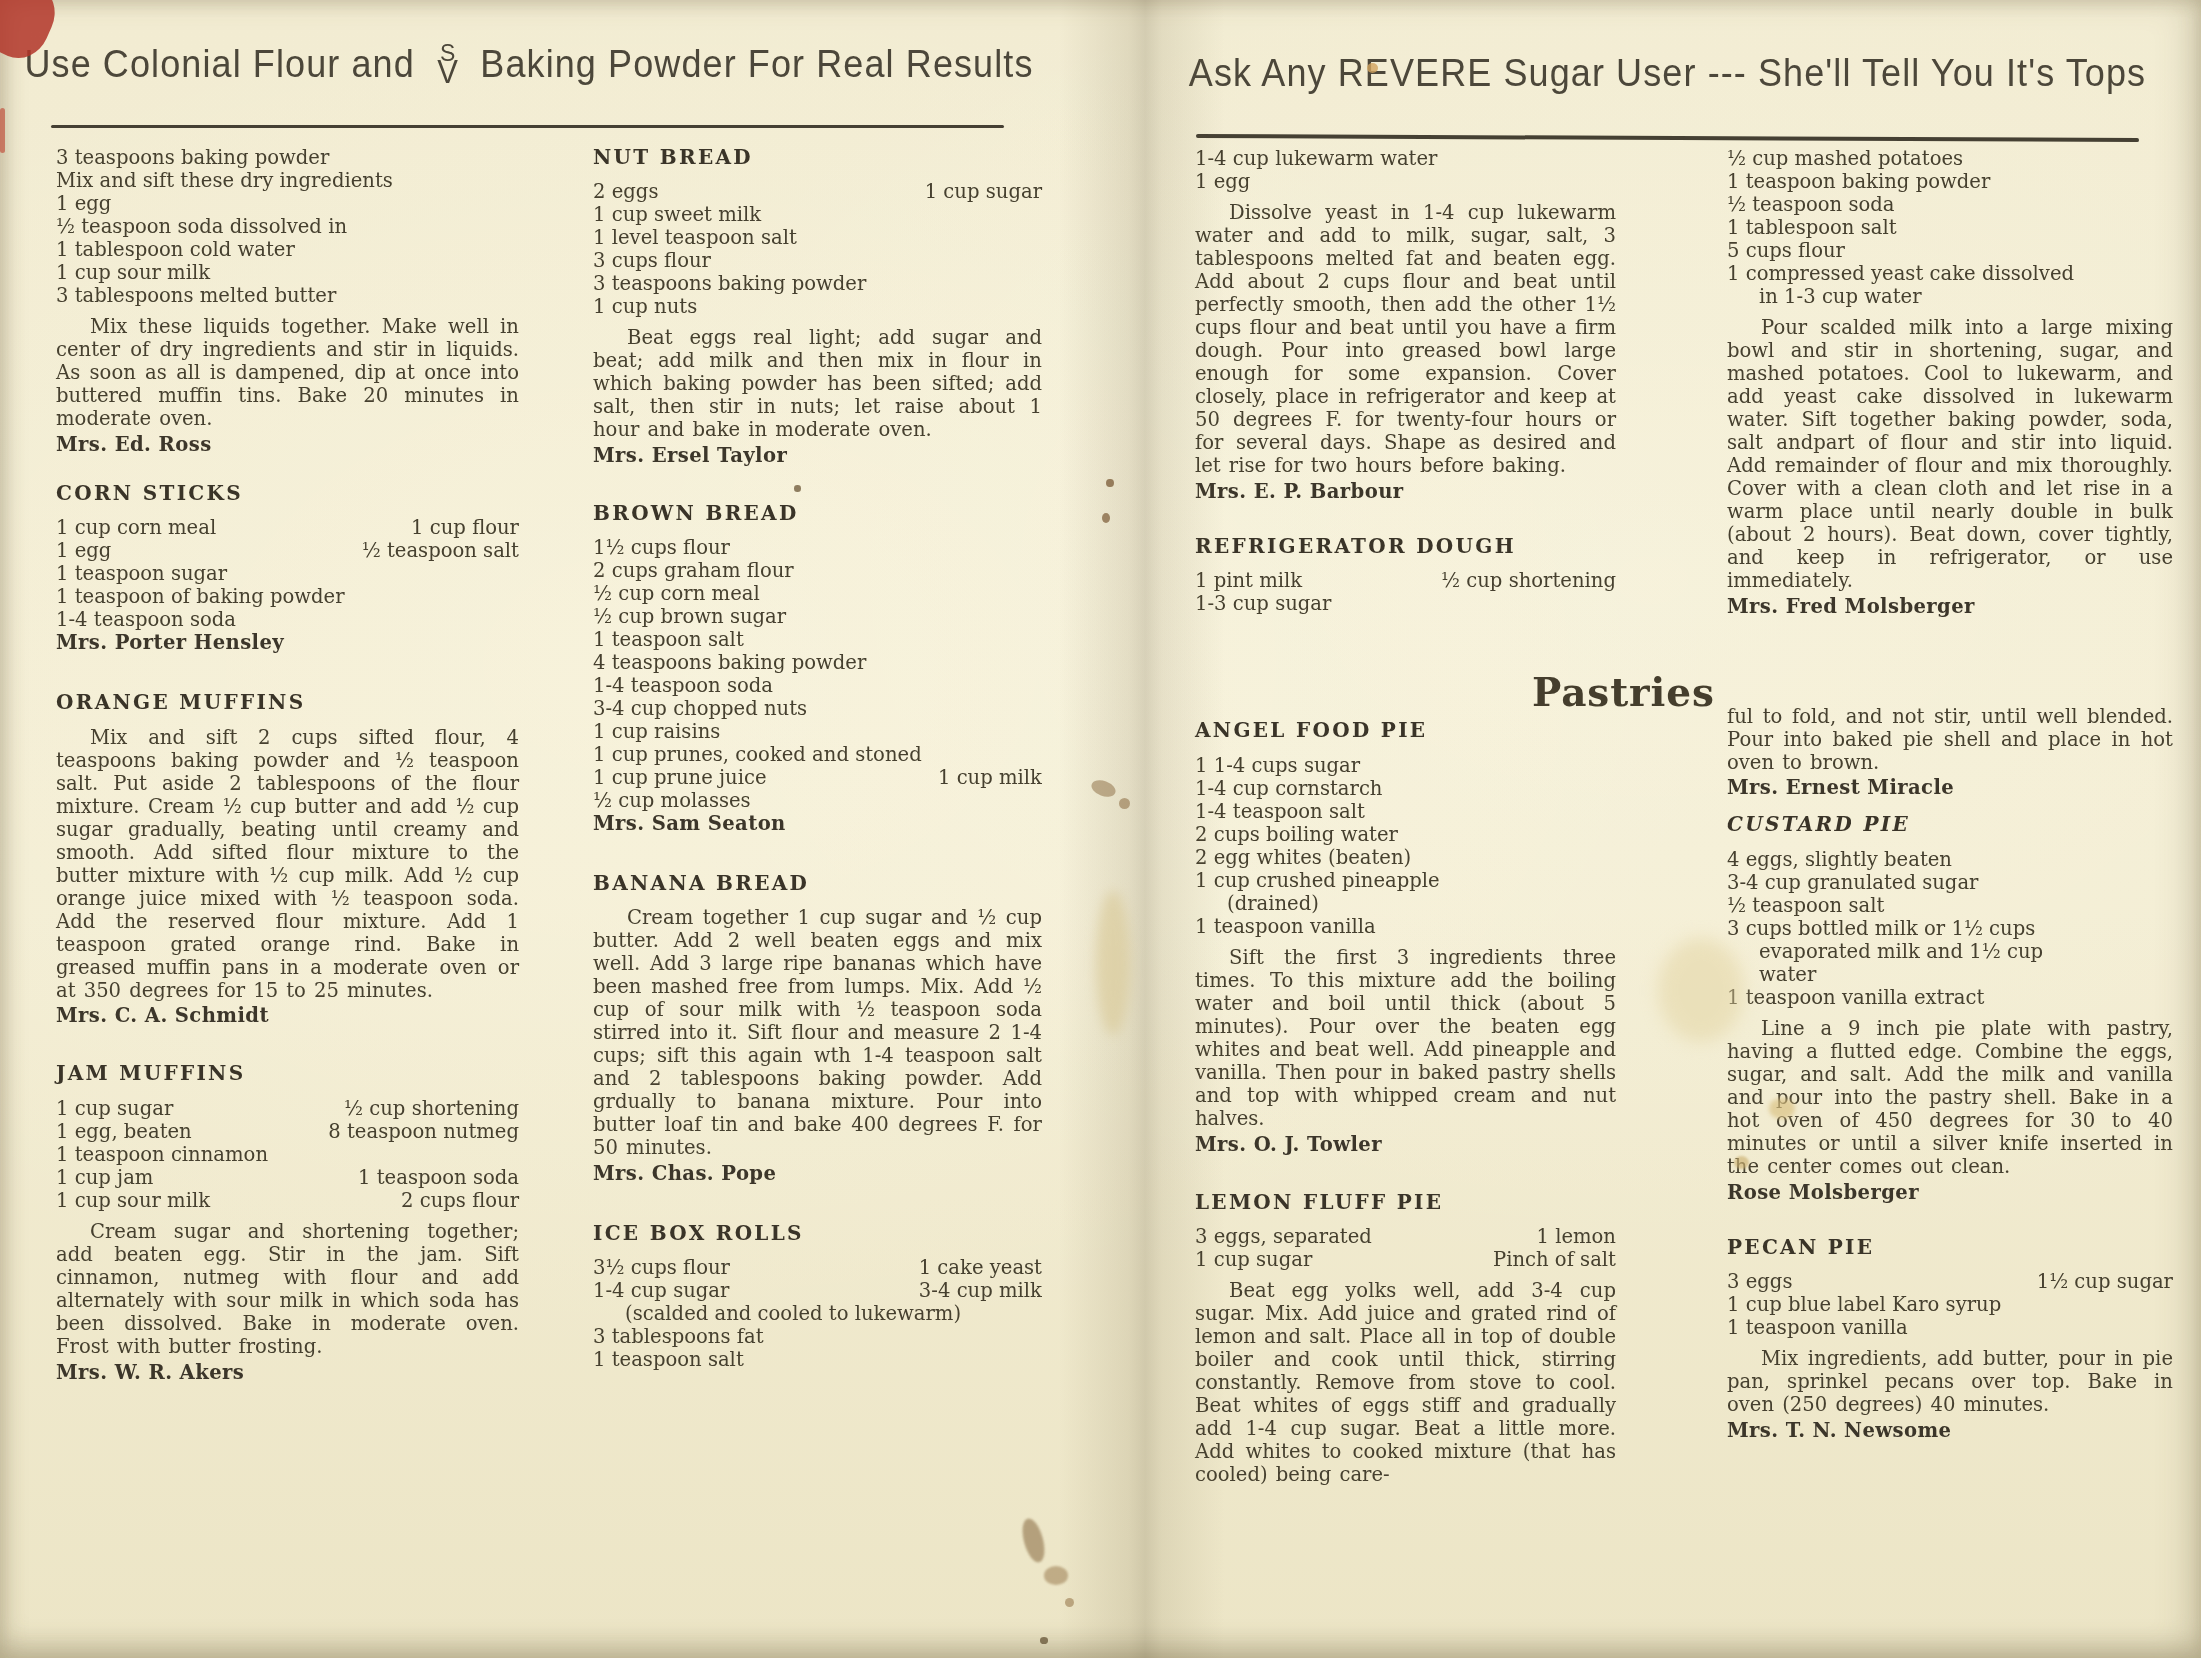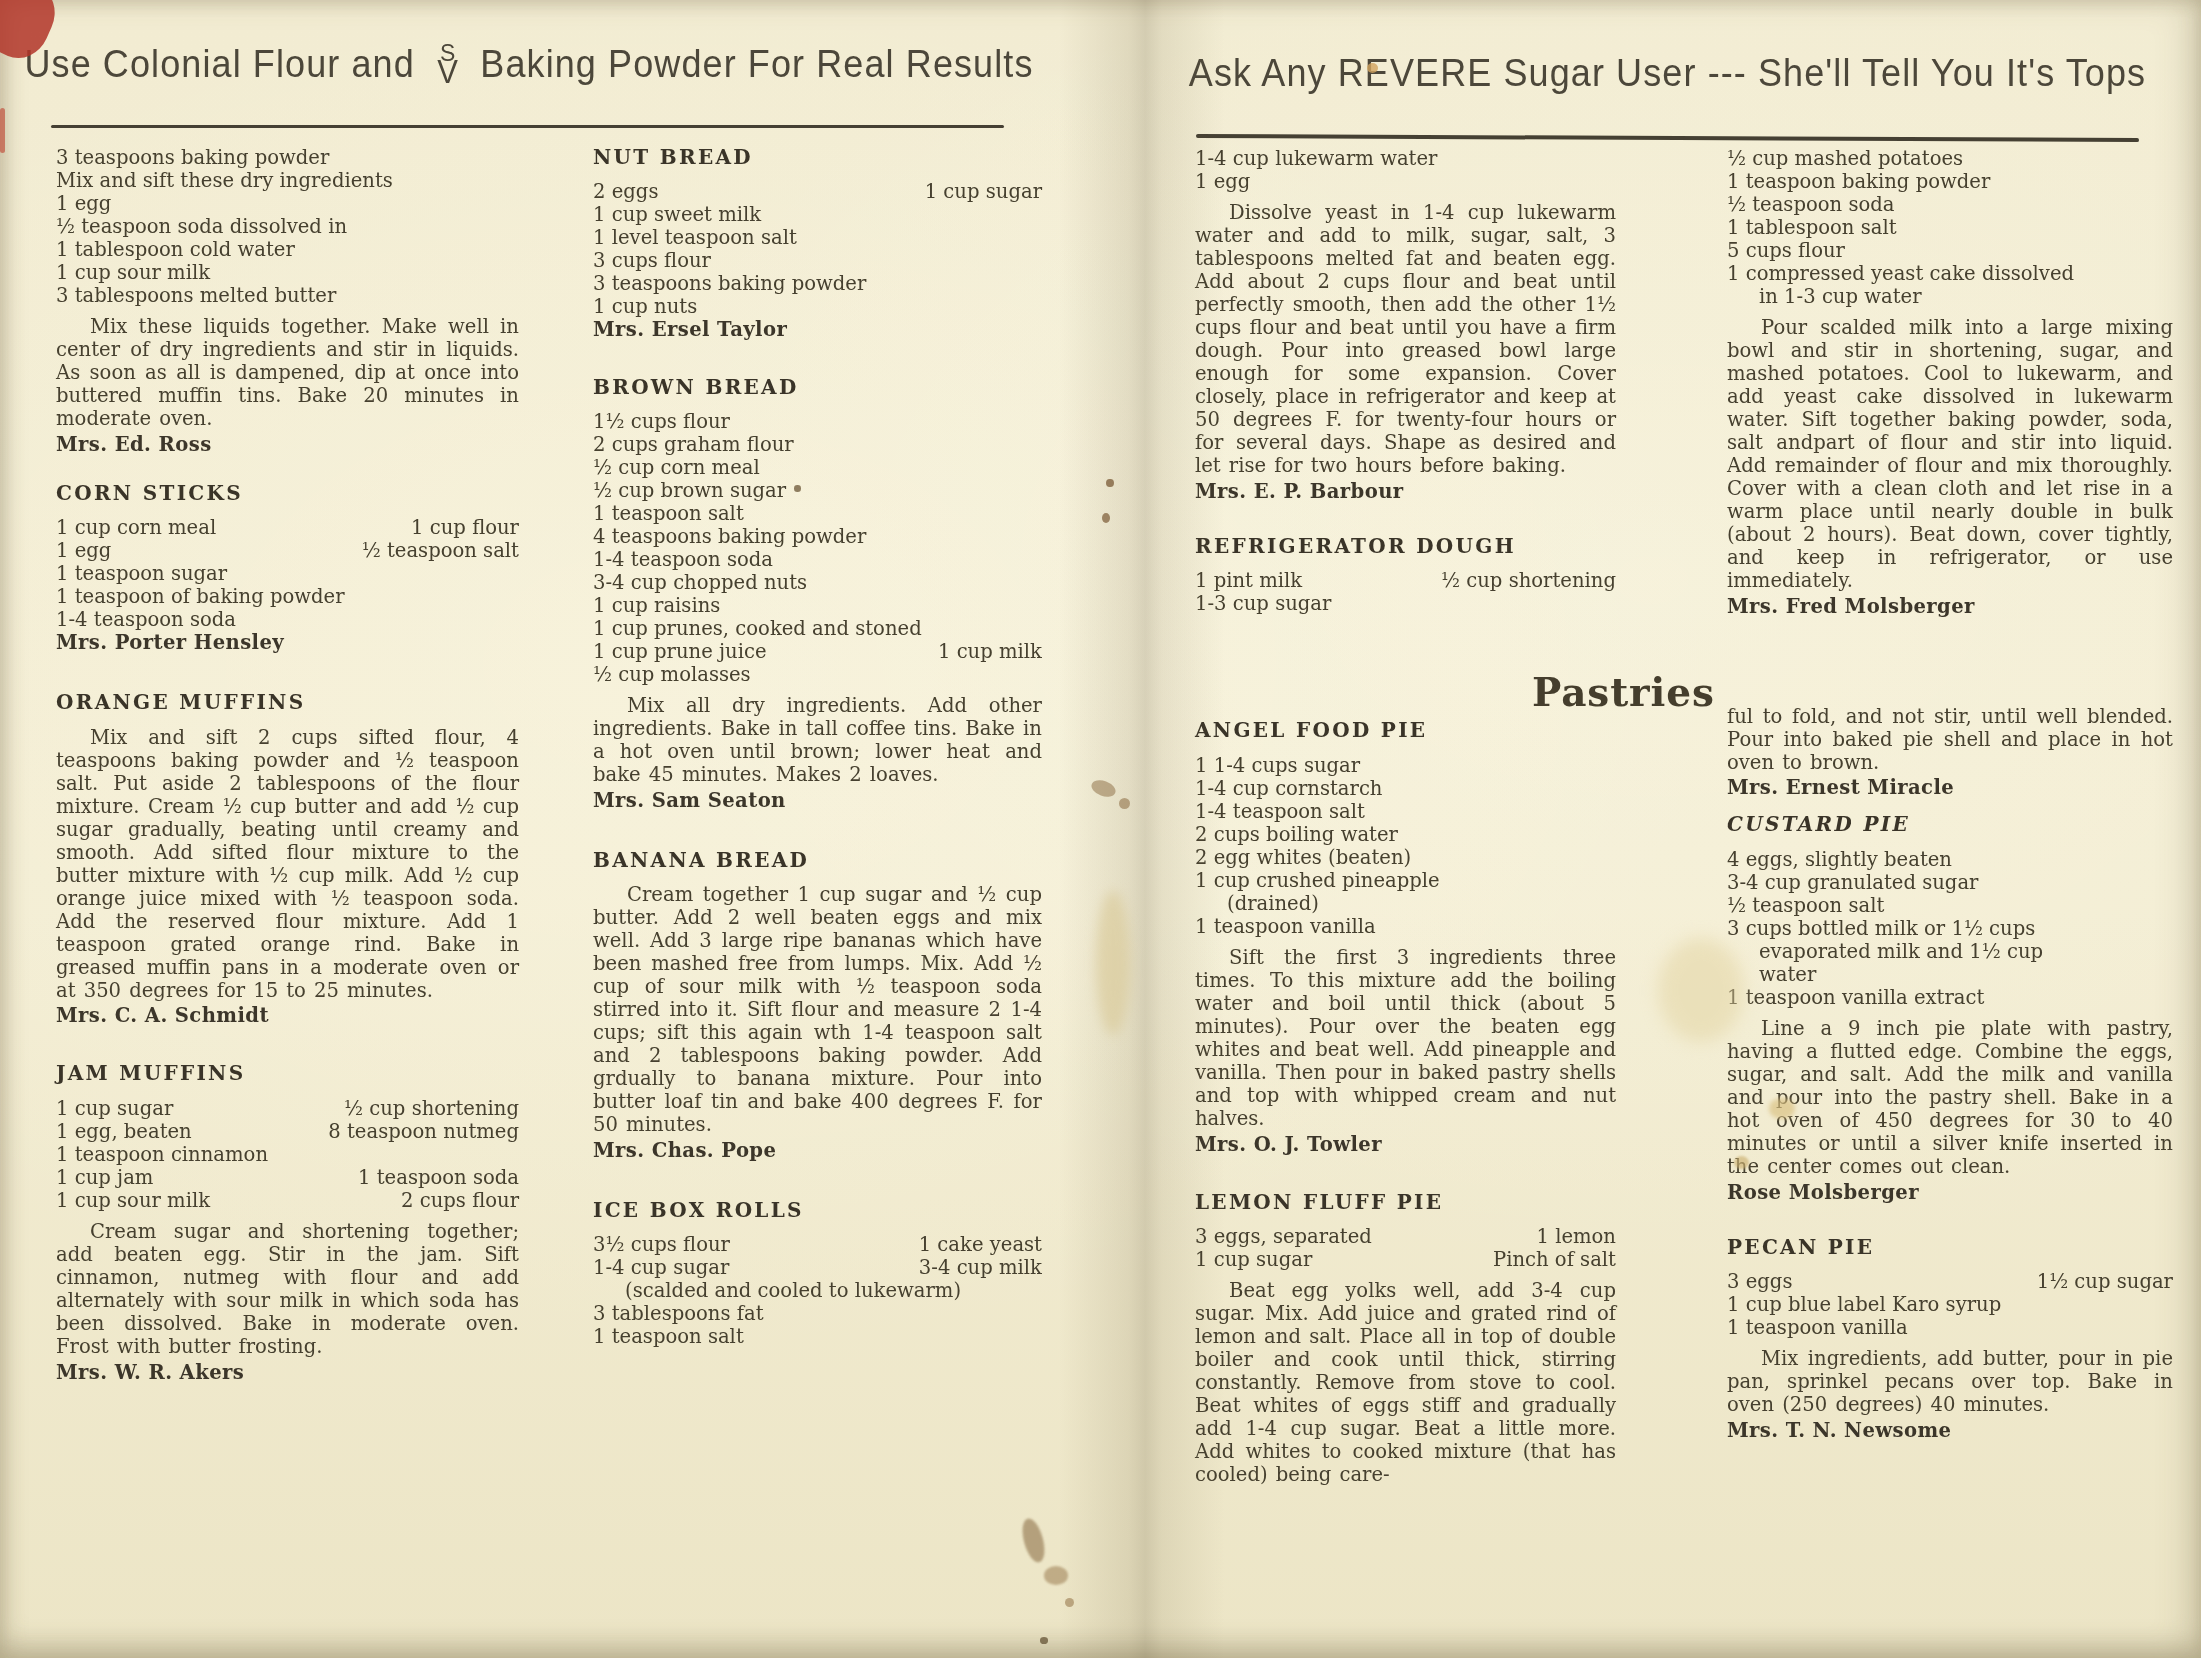--- a/index.html
+++ b/index.html
@@ -115,38 +115,38 @@
         <div class="rhead" style="margin-top: 3.7px;">NUT BREAD</div>
         <div class="ing two">
           <span>2 eggs</span>
           <span>1 cup sugar</span>
         </div>
         <div class="ing">1 cup sweet milk</div>
         <div class="ing">1 level teaspoon salt</div>
         <div class="ing">3 cups flour</div>
         <div class="ing">3 teaspoons baking powder</div>
         <div class="ing">1 cup nuts</div>
+        <div class="para">Beat eggs real light; add sugar and beat; add milk and then mix in flour in which baking powder has been sifted; add salt, then stir in nuts; let raise about 1 hour and bake in moderate oven.</div>
         <div class="byline">Mrs. Ersel Taylor</div>
         <div class="rhead" style="margin-top: 35px;">BROWN BREAD</div>
         <div class="ing">1½ cups flour</div>
         <div class="ing">2 cups graham flour</div>
         <div class="ing">½ cup corn meal</div>
         <div class="ing">½ cup brown sugar</div>
         <div class="ing">1 teaspoon salt</div>
         <div class="ing">4 teaspoons baking powder</div>
         <div class="ing">1-4 teaspoon soda</div>
         <div class="ing">3-4 cup chopped nuts</div>
         <div class="ing">1 cup raisins</div>
         <div class="ing">1 cup prunes, cooked and stoned</div>
         <div class="ing two">
           <span>1 cup prune juice</span>
           <span>1 cup milk</span>
         </div>
         <div class="ing">½ cup molasses</div>
-        <div class="para">Mix all dry ingredients. Add other ingredients. Bake in tall coffee tins. Bake in a hot oven until brown; lower heat and bake 45 minutes. Makes 2 loaves.</div>
         <div class="byline">Mrs. Sam Seaton</div>
         <div class="rhead" style="margin-top: 37px;">BANANA BREAD</div>
         <div class="para">Cream together 1 cup sugar and ½ cup butter. Add 2 well beaten eggs and mix well. Add 3 large ripe bananas which have been mashed free from lumps. Mix. Add ½ cup of sour milk with ½ teaspoon soda stirred into it. Sift flour and measure 2 1-4 cups; sift this again wth 1-4 teaspoon salt and 2 tablespoons baking powder. Add grdually to banana mixture. Pour into butter loaf tin and bake 400 degrees F. for 50 minutes.</div>
         <div class="byline">Mrs. Chas. Pope</div>
         <div class="rhead" style="margin-top: 37px;">ICE BOX ROLLS</div>
         <div class="ing two">
           <span>3½ cups flour</span>
           <span>1 cake yeast</span>
         </div>
         <div class="ing two">

